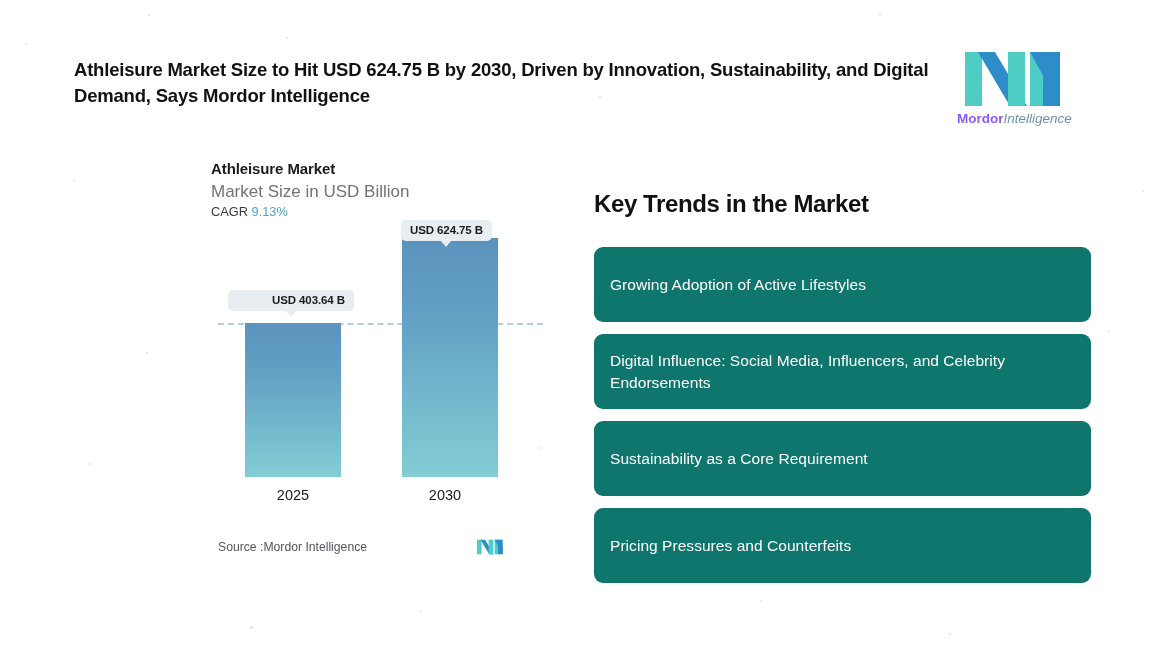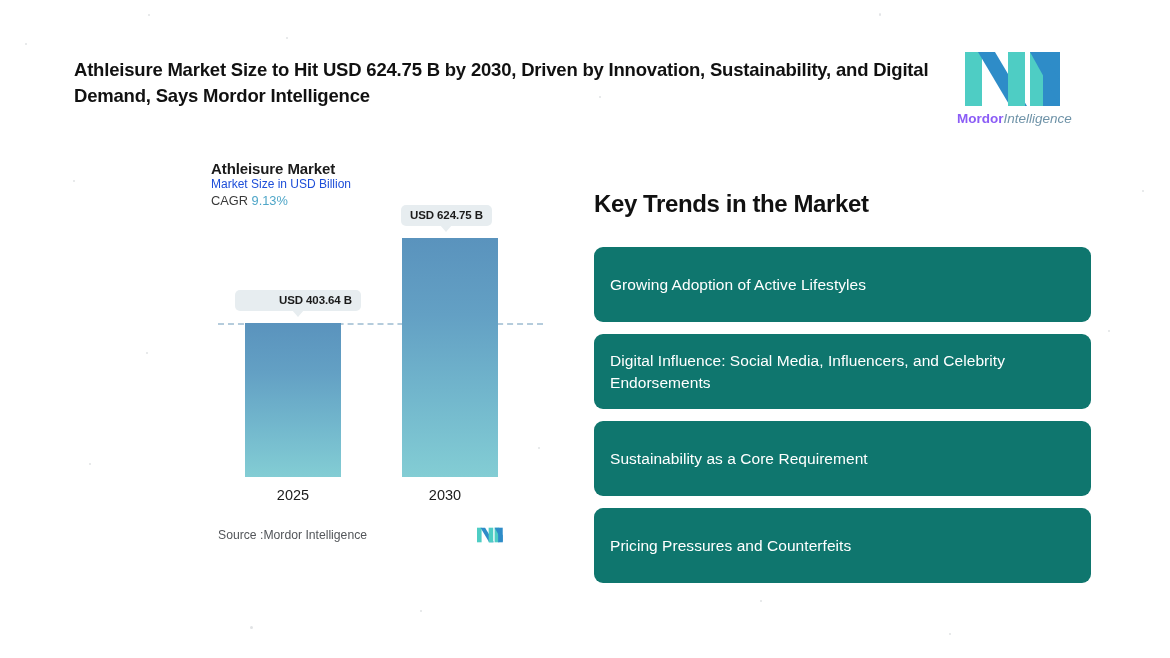--- a/index.html
+++ b/index.html
@@ -24,21 +24,21 @@
   
   .brand { position:absolute; left:957px; top:50px; width:112px; }
   .brand-mark { width:96px; height:58px; display:block; margin:0 auto; }
   .brand-word { text-align:center; font-size:13.5px; margin-top:3px; white-space:nowrap; }
   .brand-word .b1 { font-weight:bold; color:#8b5cf6;text-align:right; }
   .brand-word .b2 { font-weight:normal; color:#6f93a8;font-style:italic; }
 
   
   .chart-panel { position:absolute; left:211px; top:160px; width:330px; height:425px; }
   .chart-title { font-size:15px; font-weight:bold; color:#1b1b1b; letter-spacing:-.1px; }
-  .chart-sub { font-size:12px; color:#1d4ed8; }
+  .chart-sub { font-size:17px; color:#737373; margin-top:5px; }
   .chart-cagr { font-size:12.8px; color:#3a3a3a; margin-top:2px; }
   .chart-cagr .val { color:#4fa6c8; }
 
   .plot { position:absolute; left:0; top:0; width:330px; height:425px; }
 
   .refline {
     position:absolute; left:7px; top:201px; width:325px; height:0;
     border-top:2px dashed #a9c4d6; opacity:.85;
   }
 
@@ -50,29 +50,29 @@
   .tip {
     position:absolute; background:#e7edf0; color:#1b1b1b;
     font-size:11.5px; font-weight:bold; letter-spacing:-.1px;
     padding:4px 9px 5px; border-radius:5px; white-space:nowrap;
   }
   .tip::after {
     content:""; position:absolute; left:50%; bottom:-6px; transform:translateX(-50%);
     border-left:6px solid transparent; border-right:6px solid transparent;
     border-top:7px solid #e7edf0;
   }
-  .tip-2025 { left:24px; bottom:268px;padding-left:44px; }
+  .tip-2025 { left:17px; bottom:268px;padding-left:44px; }
   .tip-2030 { left:190px; bottom:351px; }
 
   .xlabels { position:absolute; left:0; bottom:76px; width:330px; height:22px; }
   .xlab { position:absolute; font-size:14.5px; color:#1b1b1b; text-align:center; width:96px; }
   .xlab-2025 { left:34px; }
   .xlab-2030 { left:186px; }
 
-  .source { position:absolute; left:7px; bottom:42px; width:323px;
+  .source { position:absolute; left:7px; bottom:30px; width:323px;
             display:flex; align-items:center; }
   .source-text { font-size:12.2px; color:#53565a; }
   .source-mark { margin-left:auto; margin-right:38px; width:26px; height:16px; display:block; }
 
   
   .trends { position:absolute; left:594px; top:172px; width:497px;margin-top:18px; }
   .trends-title { font-size:24px; font-weight:bold; letter-spacing:-.4px;
                   color:#111; margin-bottom:29px; }
   .card {
     background:#0f766e; color:#ffffff; border-radius:9px;
@@ -128,21 +128,21 @@
   </div>
 
   <div class="plot">
 
     <div class="refline" style="top: 163px;"></div>
 
     <div class="bar bar-2025" style="height: 154px;"></div>
     <div class="bar bar-2030" style="height: 239px;"></div>
 
     <div class="tip tip-2025" style="bottom: 274px;">USD 403.64 B</div>
-    <div class="tip tip-2030" style="bottom: 359px;">USD 624.75 B</div>
+    <div class="tip tip-2030" style="bottom: 344px;">USD 624.75 B</div>
 
     <div class="xlabels">
       <div class="xlab xlab-2025">2025</div>
       <div class="xlab xlab-2030">2030</div>
     </div>
 
     <div class="source">
       <span class="source-text">Source :</span>
       <span class="source-text" style="margin-left:0;">Mordor Intelligence</span>
       <svg class="source-mark" viewBox="0 0 96 58">

